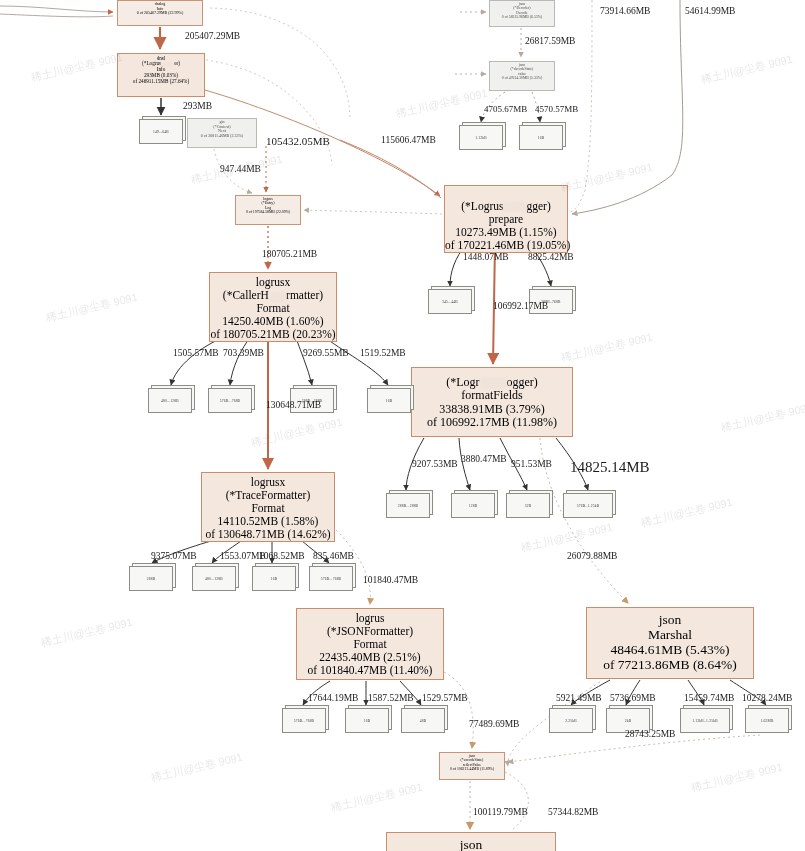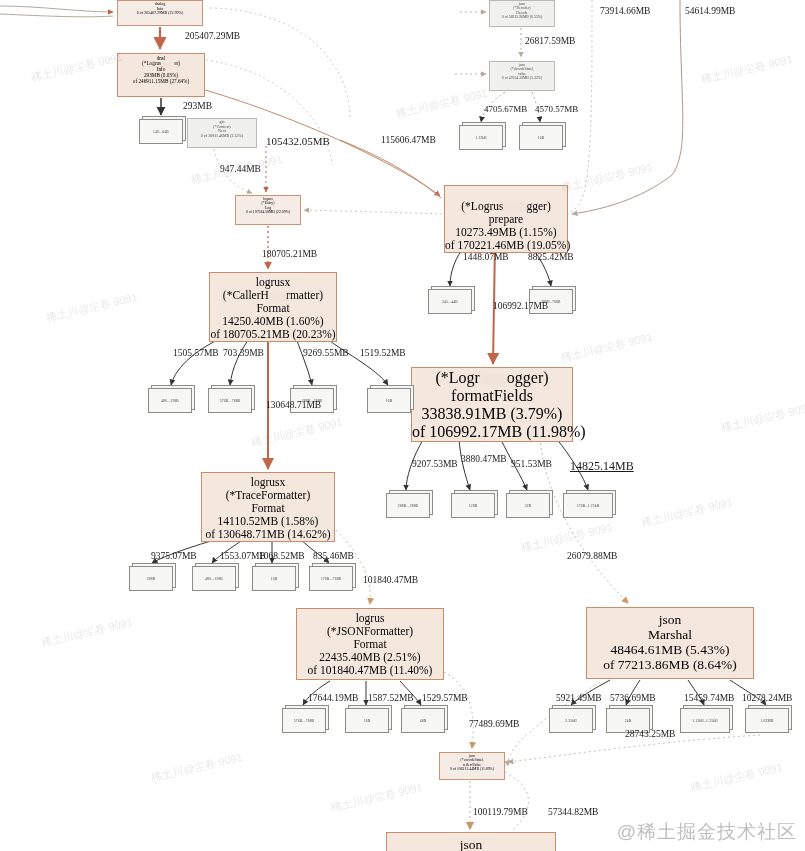--- a/index.html
+++ b/index.html
@@ -234,21 +234,21 @@
         <span class="l">10273.49MB (1.15%)</span>
         <span class="l">of 170221.46MB (19.05%)</span>
       </div>
       <div class="node big" style="left: 209px; top: 272px; width: 128px; min-height: 62px; font-size: 11.5px; padding-top: 3.45px;">
         <span class="l">logrusx</span>
         <span class="l">(*CallerH<span class="blur" style="width: 17.25px; height: 9.775px;">&nbsp;</span>rmatter)</span>
         <span class="l">Format</span>
         <span class="l">14250.40MB (1.60%)</span>
         <span class="l">of 180705.21MB (20.23%)</span>
       </div>
-      <div class="node big" style="left: 411px; top: 367px; width: 162px; min-height: 70px; font-size: 16px; padding-top: 1px;">
+      <div class="node big" style="left: 411px; top: 367px; width: 162px; min-height: 70px; font-size: 12px; padding-top: 8px;">
         <span class="l">(*Logr<span class="blur" style="width: 27px; height: 11.475px;">&nbsp;</span>ogger)</span>
         <span class="l">formatFields</span>
         <span class="l">33838.91MB (3.79%)</span>
         <span class="l">of 106992.17MB (11.98%)</span>
       </div>
       <div class="node big" style="left: 201px; top: 472px; width: 134px; min-height: 66px; font-size: 11.5px; padding-top: 3.45px;">
         <span class="l">logrusx</span>
         <span class="l">(*TraceFormatter)</span>
         <span class="l">Format</span>
         <span class="l">14110.52MB (1.58%)</span>
@@ -367,21 +367,21 @@
       <div class="elabel" style="left: 528px; top: 252px; font-size: 9.5px;">8825.42MB</div>
       <div class="elabel" style="left: 493px; top: 301px; font-size: 9.5px;">106992.17MB</div>
       <div class="elabel" style="left: 173px; top: 348px; font-size: 9.5px;">1505.57MB</div>
       <div class="elabel" style="left: 223px; top: 348px; font-size: 9.5px;">703.39MB</div>
       <div class="elabel" style="left: 303px; top: 348px; font-size: 9.5px;">9269.55MB</div>
       <div class="elabel" style="left: 360px; top: 348px; font-size: 9.5px;">1519.52MB</div>
       <div class="elabel" style="left: 266px; top: 400px; font-size: 9.5px;">130648.71MB</div>
       <div class="elabel" style="left: 412px; top: 459px; font-size: 9.5px;">9207.53MB</div>
       <div class="elabel" style="left: 461px; top: 454px; font-size: 9.5px;">3880.47MB</div>
       <div class="elabel" style="left: 511px; top: 459px; font-size: 9.5px;">951.53MB</div>
-      <div class="elabel" style="left: 570px; top: 459px; font-size: 12px; text-decoration: underline;">14825.14MB</div>
+      <div class="elabel" style="left: 570px; top: 459px; font-size: 15px;">14825.14MB</div>
       <div class="elabel" style="left: 567px; top: 551px; font-size: 9.5px;">26079.88MB</div>
       <div class="elabel" style="left: 151px; top: 551px; font-size: 9.5px;">9375.07MB</div>
       <div class="elabel" style="left: 204px; top: 551px; font-size: 9.5px; margin-left: 16px;">1553.07MB</div>
       <div class="elabel" style="left: 259px; top: 551px; font-size: 9.5px;">1068.52MB</div>
       <div class="elabel" style="left: 313px; top: 551px; font-size: 9.5px;">835.46MB</div>
       <div class="elabel" style="left: 363px; top: 575px; font-size: 9.5px;">101840.47MB</div>
       <div class="elabel" style="left: 308px; top: 693px; font-size: 9.5px;">17644.19MB</div>
       <div class="elabel" style="left: 368px; top: 693px; font-size: 9.5px;">1587.52MB</div>
       <div class="elabel" style="left: 422px; top: 693px; font-size: 9.5px;">1529.57MB</div>
       <div class="elabel" style="left: 556px; top: 693px; font-size: 9.5px;">5921.49MB</div>
@@ -404,14 +404,13 @@
       <div class="wm" style="left: 560px; top: 340px;">稀土川@尘卷 9091</div>
       <div class="wm" style="left: 720px; top: 410px;">稀土川@尘卷 9091</div>
       <div class="wm" style="left: 40px; top: 625px;">稀土川@尘卷 9091</div>
       <div class="wm" style="left: 150px; top: 760px;">稀土川@尘卷 9091</div>
       <div class="wm" style="left: 520px; top: 530px;">稀土川@尘卷 9091</div>
       <div class="wm" style="left: 640px; top: 505px;">稀土川@尘卷 9091</div>
       <div class="wm" style="left: 330px; top: 790px;">稀土川@尘卷 9091</div>
       <div class="wm" style="left: 690px; top: 770px;">稀土川@尘卷 9091</div>
     </div>
 
-  <div class="wm-big">@稀土掘金技术社区</div>
 </div>
 
 </body></html>

